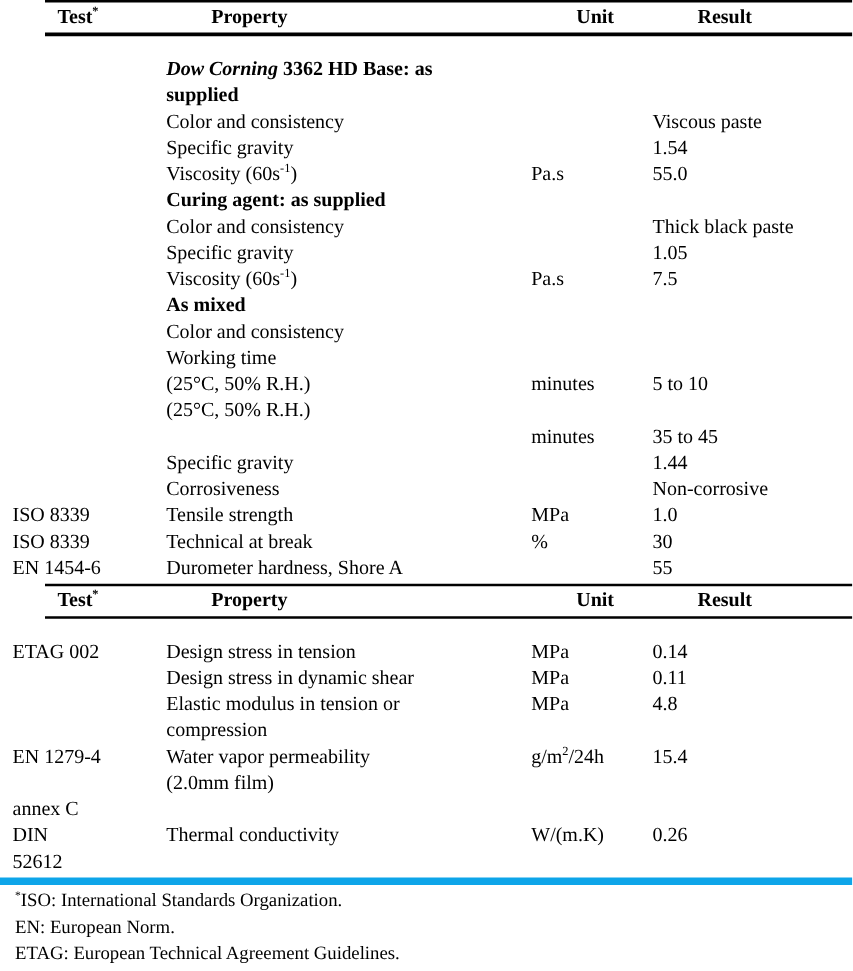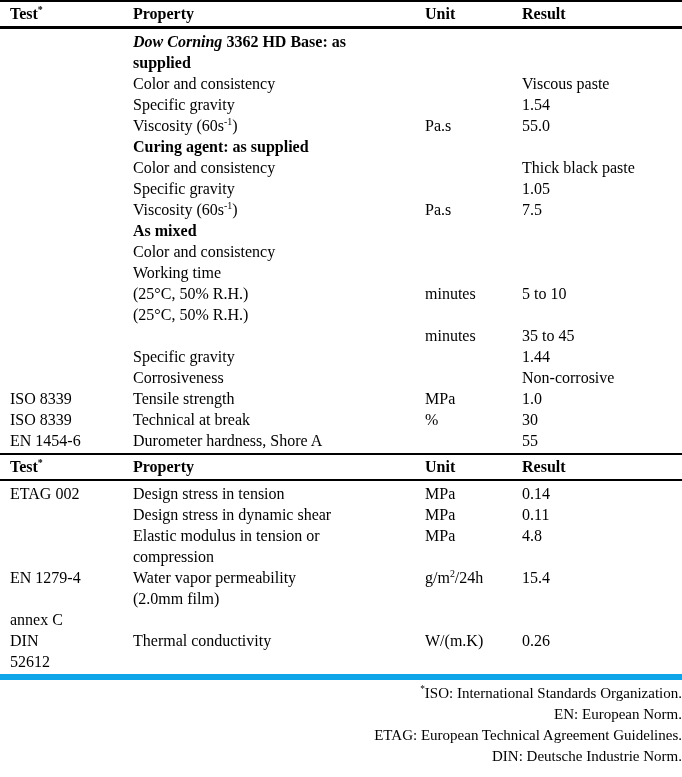--- a/index.html
+++ b/index.html
@@ -11,48 +11,49 @@
     color:#000000;
     font-family:"Liberation Serif","DejaVu Serif",serif;
     font-size:16px;
     overflow:hidden;
   }
   .grid{
     display:grid;
     grid-template-columns:123px 292px 97px 1fr;
     padding-left:10px;
     box-sizing:border-box;
+    margin-left:36px;
   }
   .thead{
     border-top:2px solid #000;
     border-bottom:3px solid #000;
     font-weight:bold;
     padding-top:2px;
     padding-bottom:2px;
     line-height:20px;
   }
   .thead2{border-top:2px solid #000;border-bottom:2px solid #000;}
-  .tbody{padding-top:2px;padding-bottom:2px;}
+  .tbody{padding-top:16px;padding-bottom:2px;}
   .tbl2 .tbody{border-bottom:6px solid #0ea5e9;}
   .row{
     display:grid;
     grid-template-columns:123px 292px 97px 1fr;
     padding-left:10px;
     box-sizing:border-box;
   }
   .cell{padding-right:6px;}
   .line{min-height:21px;line-height:21px;white-space:nowrap;}
   .b{font-weight:bold;}
   .i{font-style:italic;}
   sup{font-size:0.62em;line-height:0;}
   .footnotes{
     padding:3px 0 0 12px;
     font-size:15px;
   }
-  .fn{line-height:21px;min-height:21px;text-align:right;}
+  .fn{line-height:21px;min-height:21px;}
 </style>
 </head>
 <body>
 
 <div class="doc">
 
   <section>
     <div class="grid thead">
       <div class="cell"><span>Test</span><sup>*</sup></div>
       <div class="cell">Property</div>

